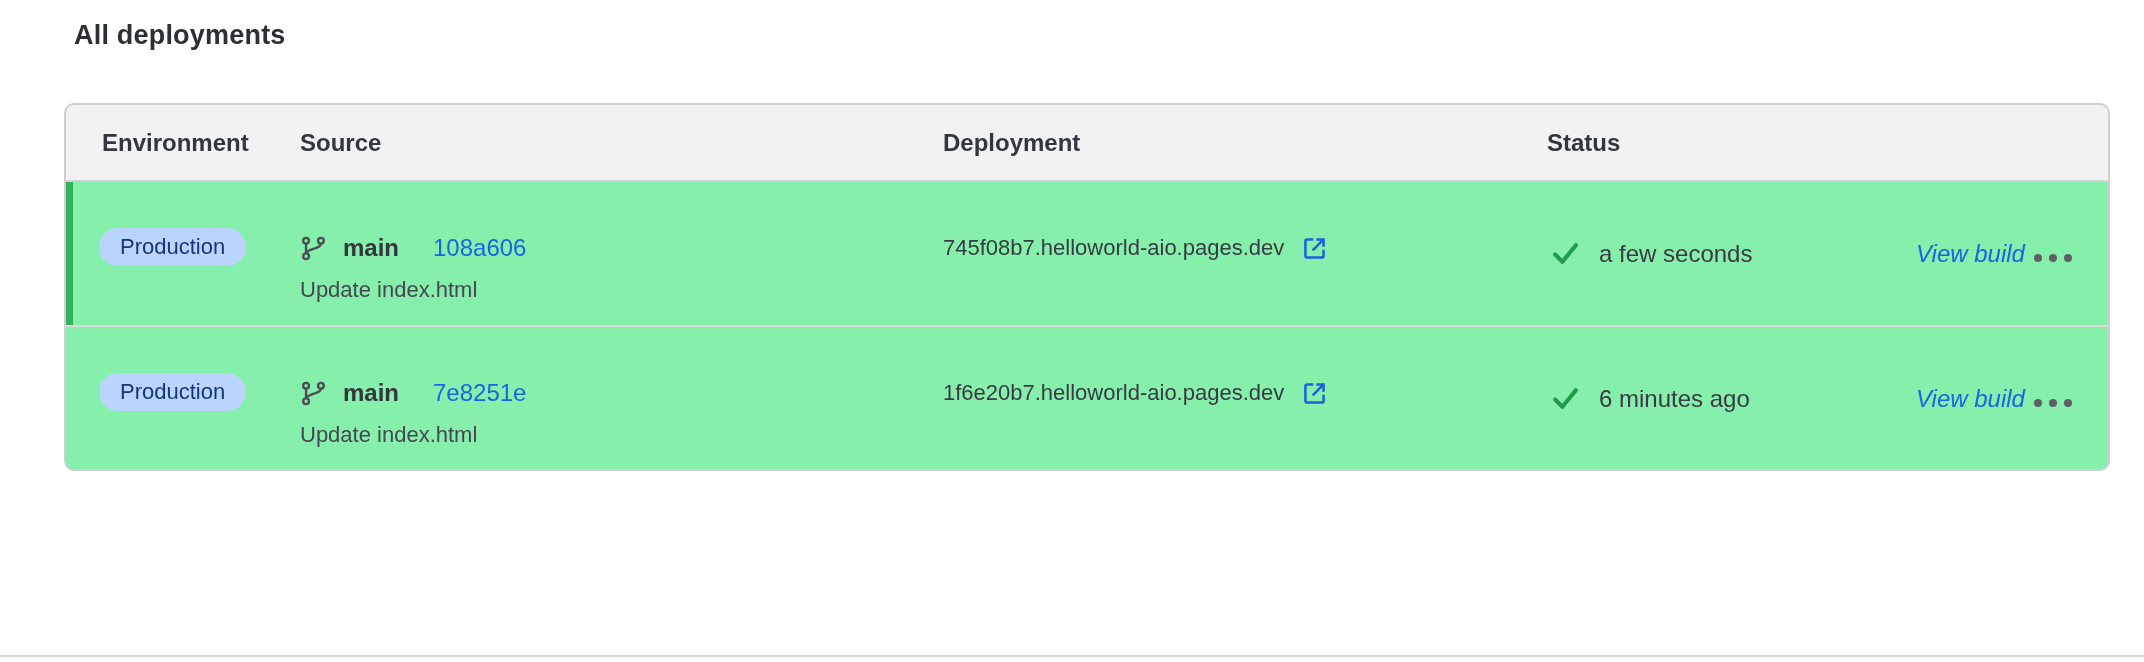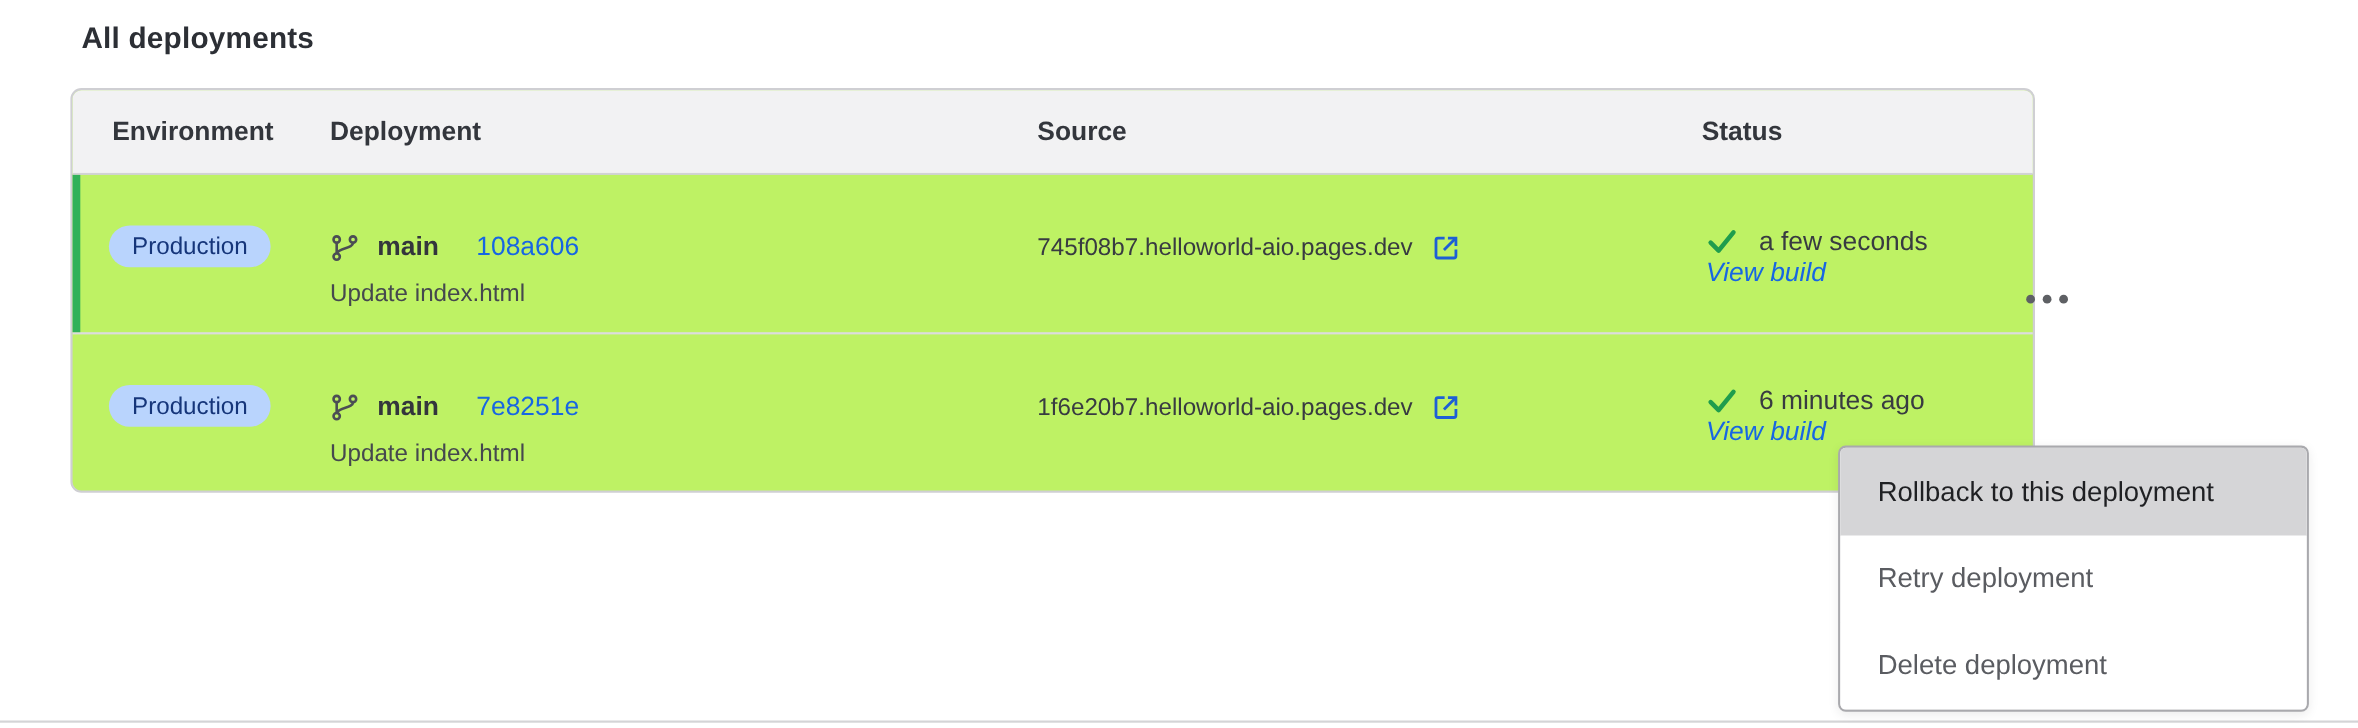--- a/index.html
+++ b/index.html
@@ -3,22 +3,22 @@
 <meta charset="utf-8">
 <style>
   * { margin:0; padding:0; box-sizing:border-box; }
   html,body { width:2144px; height:662px; background:#ffffff; overflow:hidden;
               font-family:"Liberation Sans","DejaVu Sans",sans-serif; color:#33363c; }
   .page { position:relative; width:2144px; height:662px; }
 
   .page-title { position:absolute; left:74px; top:20px; font-size:27px; font-weight:700;
                 color:#2c2f35; letter-spacing:0.2px; }
 
-  .table { position:absolute; left:64px; top:80px; width:1786px; height:368px;
-           border:2px solid #cfcfd3; border-radius:10px; background:#bef264; }
+  .table { position:absolute; left:64px; top:103px; width:2046px; height:368px;
+           border:2px solid #cfcfd3; border-radius:10px; background:#86efac; }
 
   .thead { display:grid; grid-template-columns:234px 643px 604px 1fr; align-items:center;
            height:77px; background:#f2f2f3; border-bottom:2px solid #d2d2d6;
            border-radius:8px 8px 0 0; }
   .th { font-size:24px; font-weight:700; color:#33363c; }
   .th.env { padding-left:36px; }
 
   .row { position:relative; display:grid; grid-template-columns:234px 643px 604px 1fr;
          align-items:start; padding-top:46px; }
   .row-0 { height:145px; border-bottom:2px solid #dcdcdf; }
@@ -32,21 +32,21 @@
   .line1 { display:flex; align-items:center; height:40px; }
   .branch-icon { display:inline-flex; color:#4b4e54; margin-right:16px; }
   .branch-name { font-size:24px; font-weight:700; color:#33363c; }
   .commit-link { font-size:24px; color:#1766e3; text-decoration:none; margin-left:34px; cursor:pointer; }
   .commit-msg { font-size:22px; color:#45484e; margin-top:8px; line-height:28px; }
 
   .cell-deploy .line1 { }
   .deploy-url { font-size:22px; color:#383b41; }
   .ext-icon { display:inline-flex; margin-left:16px; color:#1d5fd6; cursor:pointer; }
 
-  .cell-status { display:flex; align-items:flex-start; height:40px; padding-left:4px;flex-direction:column; }
+  .cell-status { display:flex; align-items:flex-end; height:40px; padding-left:4px; }
   .status-group { display:flex; align-items:center; width:365px; }
   .check-icon { display:inline-flex; margin-right:19px; }
   .status-time { font-size:24px; color:#383b41; }
   .view-build { font-size:24px; color:#1766e3; text-decoration:none; cursor:pointer;font-style:italic; }
   .dots-btn { margin-left:auto; margin-right:34px; display:flex; align-items:center; gap:7px;
               background:none; border:none; cursor:pointer; padding:6px 2px; }
   .dot { width:8px; height:8px; border-radius:50%; background:#5e6064; }
 
   .context-menu { position:absolute; left:1671px; top:405px; width:428px;
                   background:#ffffff; border:2px solid #a9a9ad; border-radius:7px;
@@ -62,22 +62,22 @@
 <body>
 
 <div class="page">
 
   <div class="page-title">All deployments</div>
 
   <div class="table">
 
     <div class="thead">
       <div class="th env">Environment</div>
+      <div class="th">Source</div>
       <div class="th">Deployment</div>
-      <div class="th">Source</div>
       <div class="th">Status</div>
     </div>
 
     <div class="row row-0">
       <div class="active-bar"></div>
 
       <div class="cell-env">
         <span class="badge">Production</span>
       </div>
 
@@ -177,21 +177,16 @@
         <a class="view-build">View build</a>
         <button class="dots-btn">
           <span class="dot"></span>
           <span class="dot"></span>
           <span class="dot"></span>
         </button>
       </div>
     </div>
   </div>
 
-  <div class="context-menu">
-    <div class="menu-item highlighted">Rollback to this deployment</div>
-    <div class="menu-item">Retry deployment</div>
-    <div class="menu-item">Delete deployment</div>
-  </div>
 
   <div class="bottom-divider"></div>
 
 </div>
 
 </body></html>

